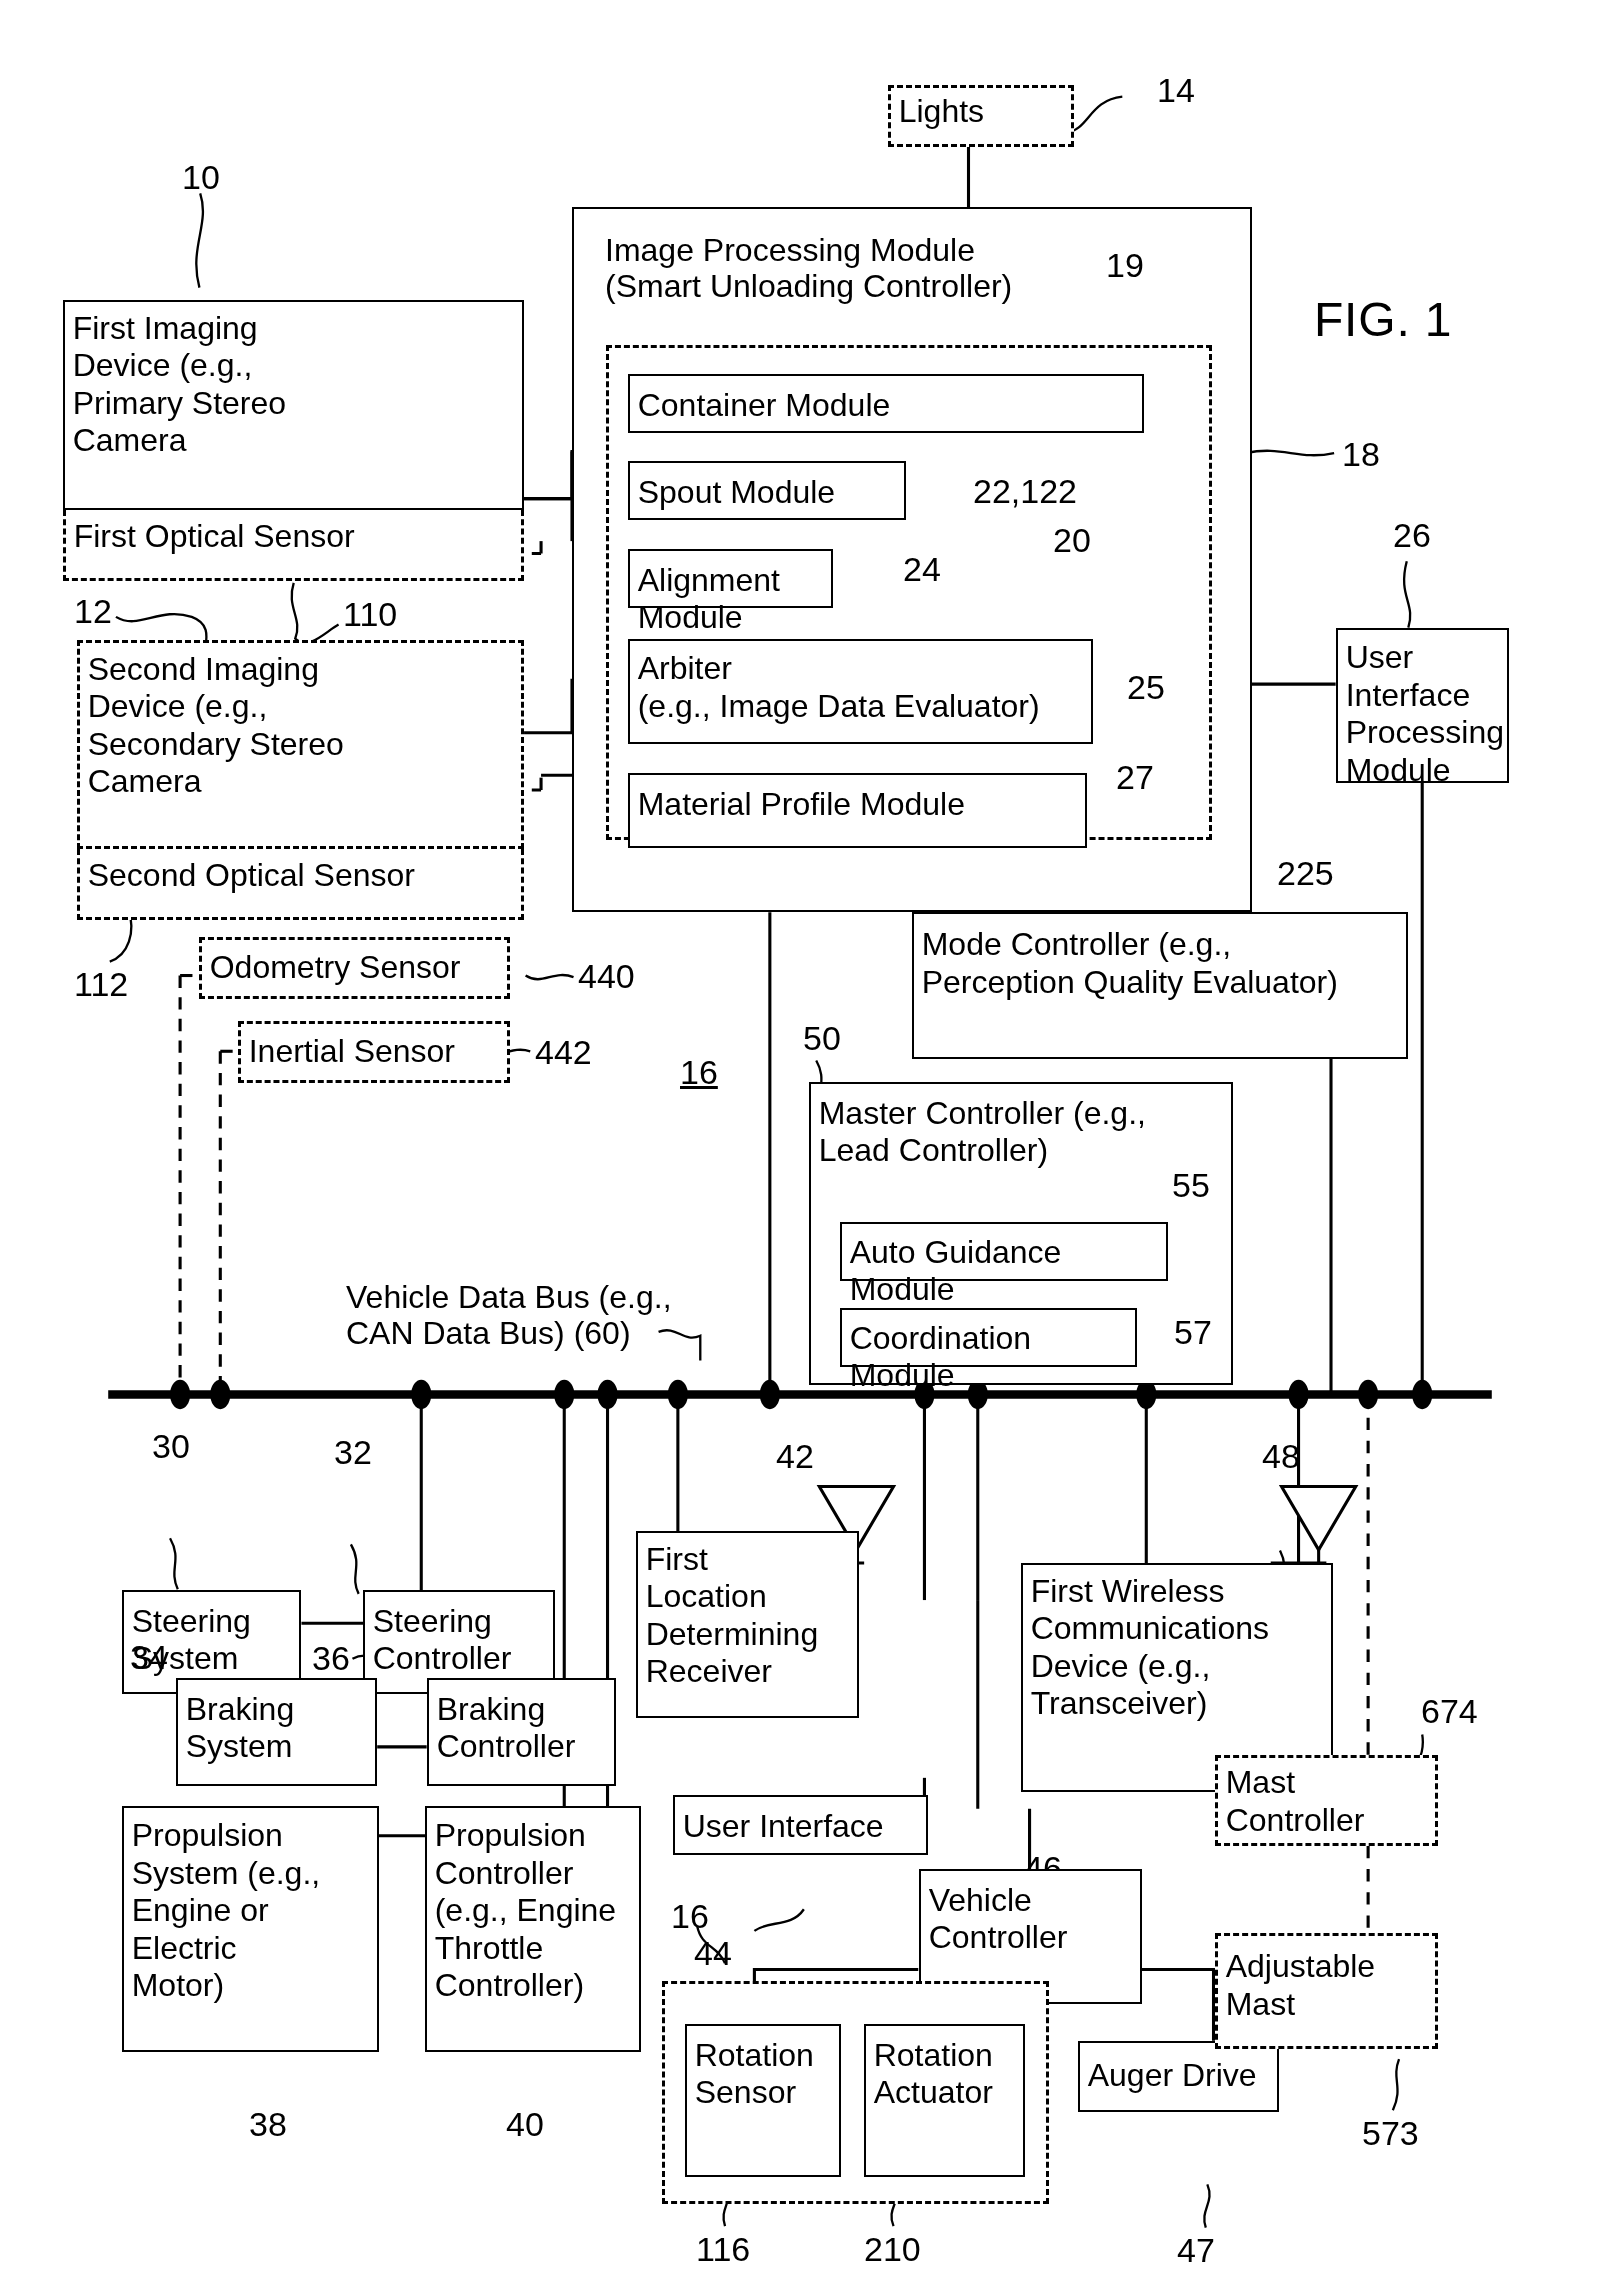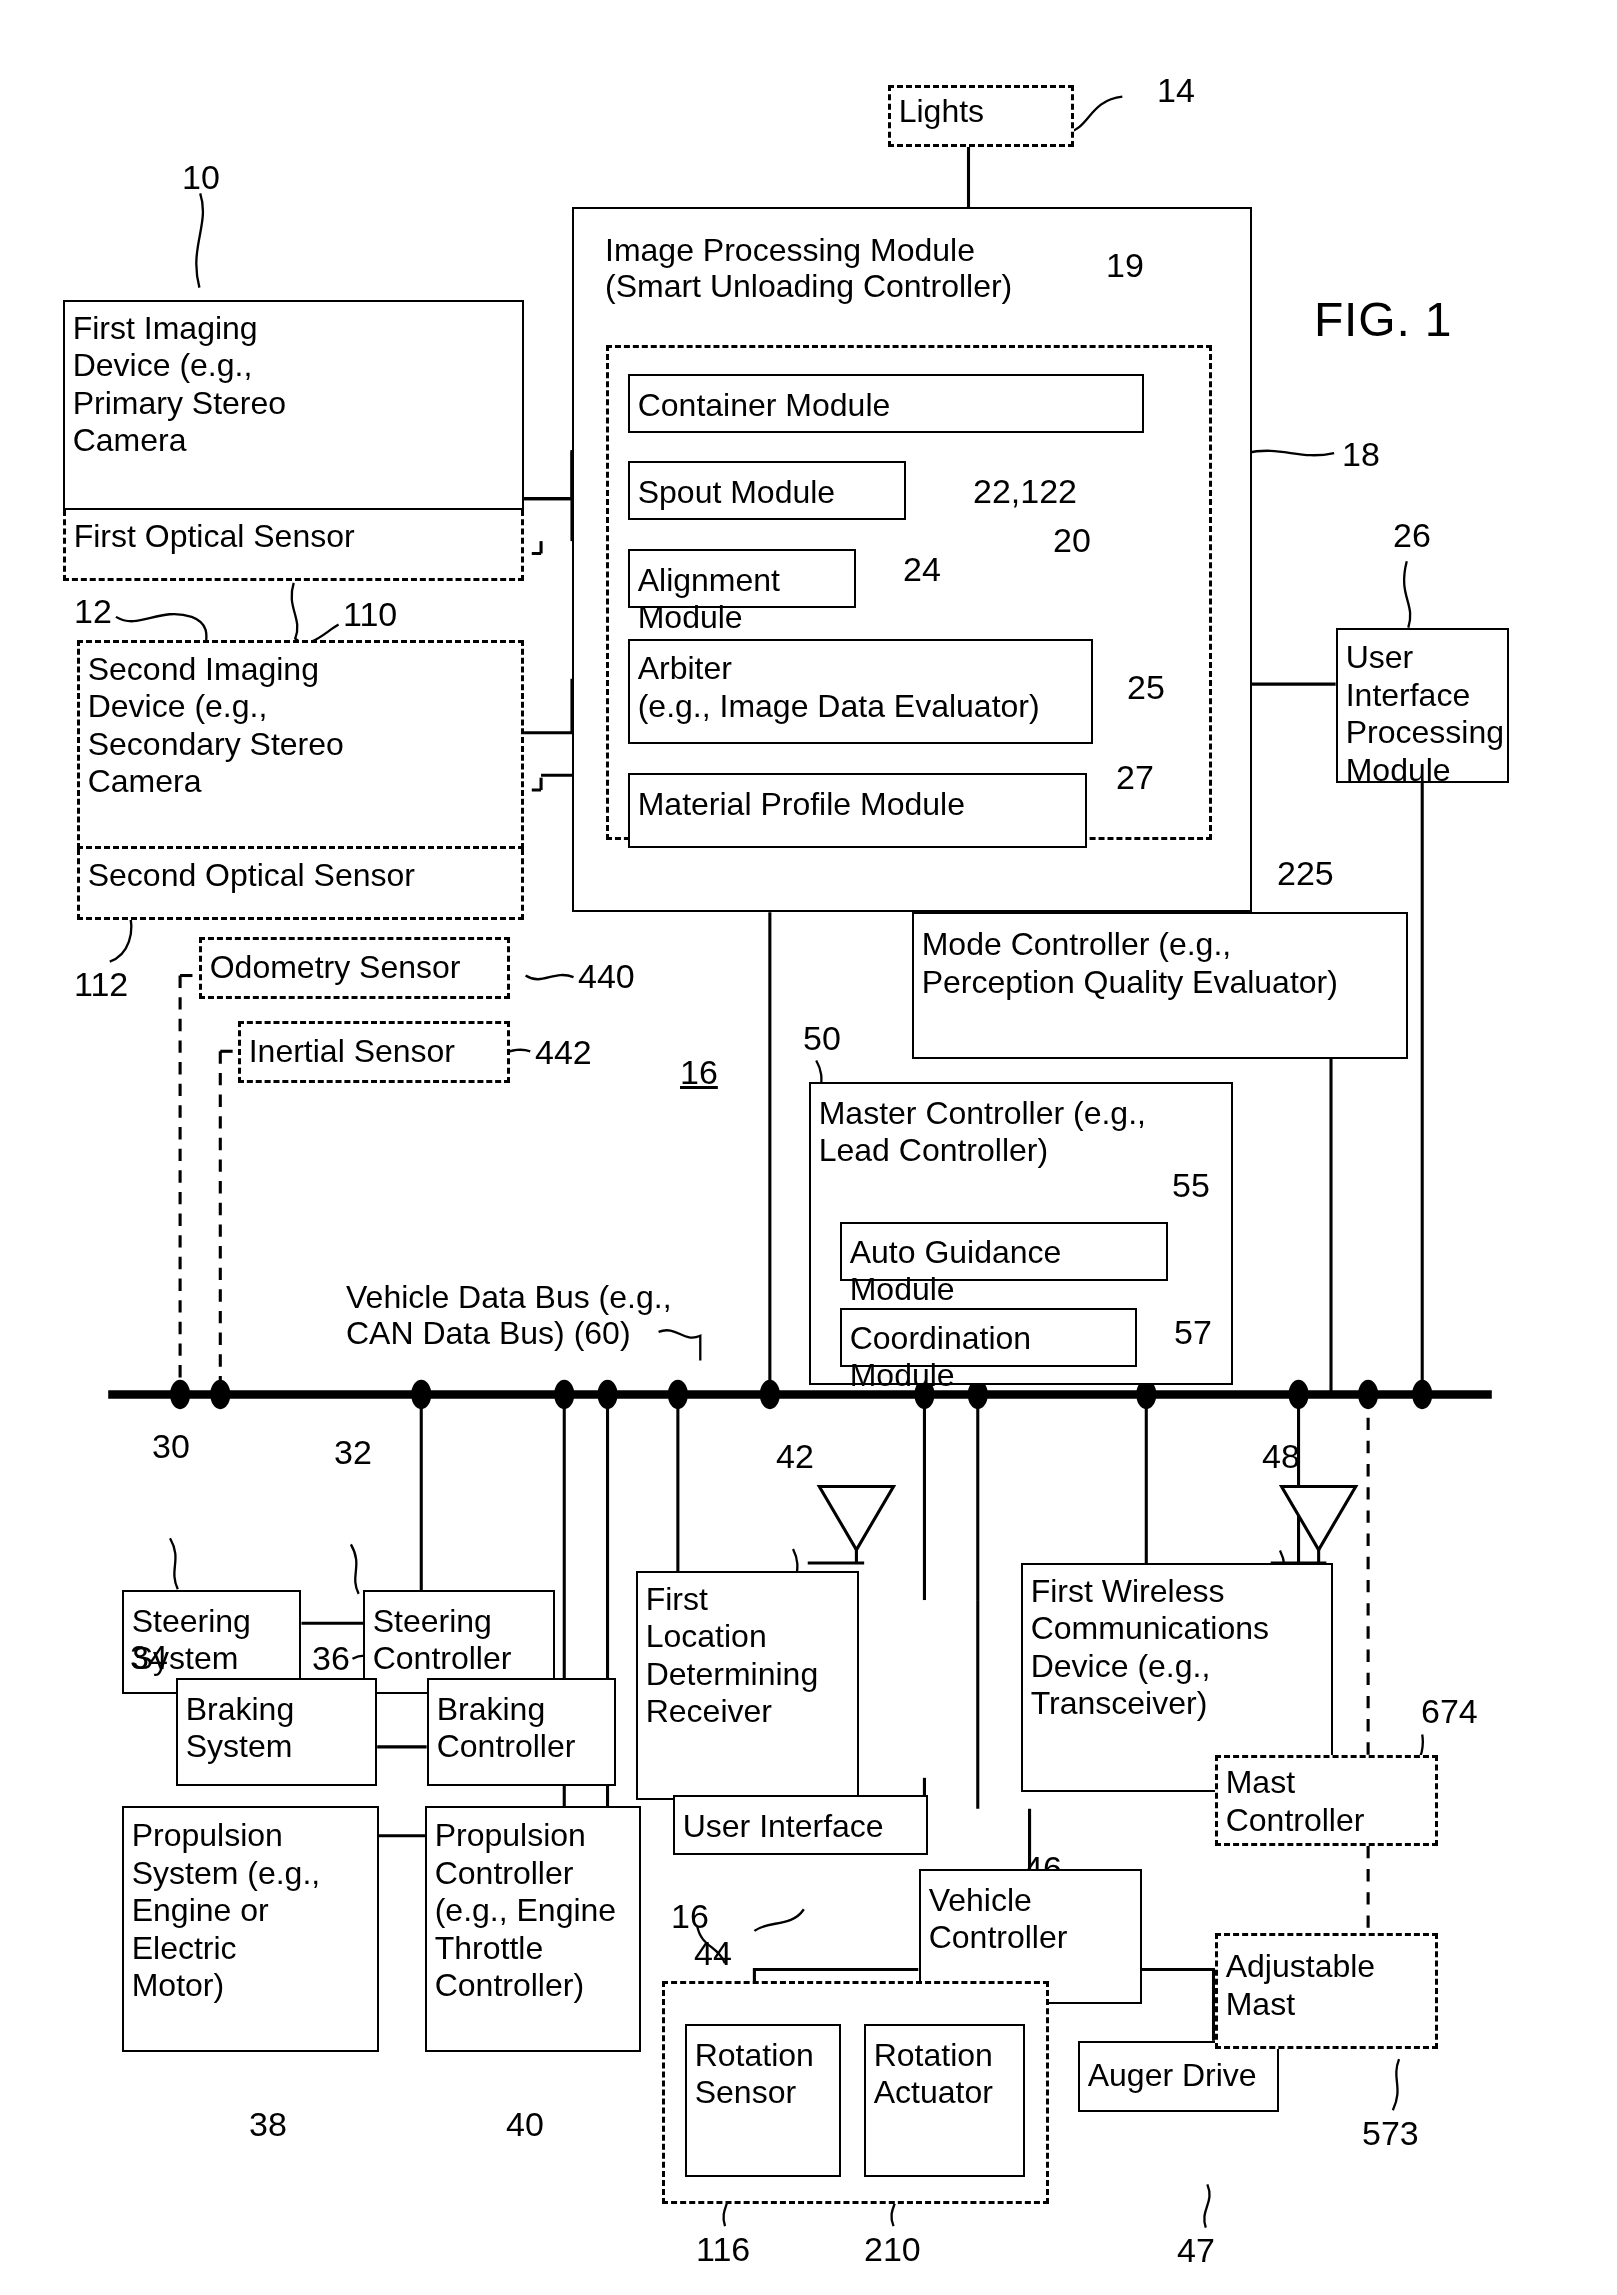--- a/index.html
+++ b/index.html
@@ -206,21 +206,21 @@
 
   <div class="box" style="left:628px;top:461px;width:278px;height:59px;">
     <div class="bx-txt t42" style="top:10.8px;">Spout Module</div>
   </div>
 
   <div class="box" style="left:628px;top:374px;width:516px;height:59px;">
     <div class="bx-txt t42" style="top:10.8px;">Container Module</div>
   </div>
   <div class="refnum" style="left:973px;top:472px;">22,122</div>
 
-  <div class="box" style="left:628px;top:549px;width:228px;height:59px;">
+  <div class="box" style="left:628px;top:549px;width:205px;height:59px;">
     <div class="bx-txt t42" style="top:10.8px;">Alignment Module</div>
   </div>
   <div class="refnum" style="left:903px;top:550px;">24</div>
 
   <div class="box" style="left:628px;top:639px;width:465px;height:105px;">
     <div class="bx-txt t42" style="top:9.3px;">Arbiter
 (e.g., Image Data Evaluator)</div>
   </div>
   <div class="refnum" style="left:1127px;top:668px;">25</div>
 
@@ -339,21 +339,21 @@
 
   <div class="box" style="left:425px;top:1806px;width:216px;height:246px;">
     <div class="bx-txt t42" style="top:9.3px;">Propulsion
 Controller
 (e.g., Engine
 Throttle
 Controller)</div>
   </div>
   <div class="refnum" style="left:506px;top:2105px;">40</div>
 
-  <div class="box" style="left:636px;top:1571px;width:223px;height:229px;text-decoration:underline;">
+  <div class="box" style="left:636px;top:1531px;width:223px;height:187px;text-decoration:underline;">
     <div class="bx-txt t42" style="top:7.7px;">First
 Location
 Determining
 Receiver</div>
   </div>
 
   <div class="box" style="left:673px;top:1795px;width:255px;height:60px;">
     <div class="bx-txt t42" style="top:10.8px;">User Interface</div>
   </div>
   <div class="refnum" style="left:694px;top:1934px;">44</div>

